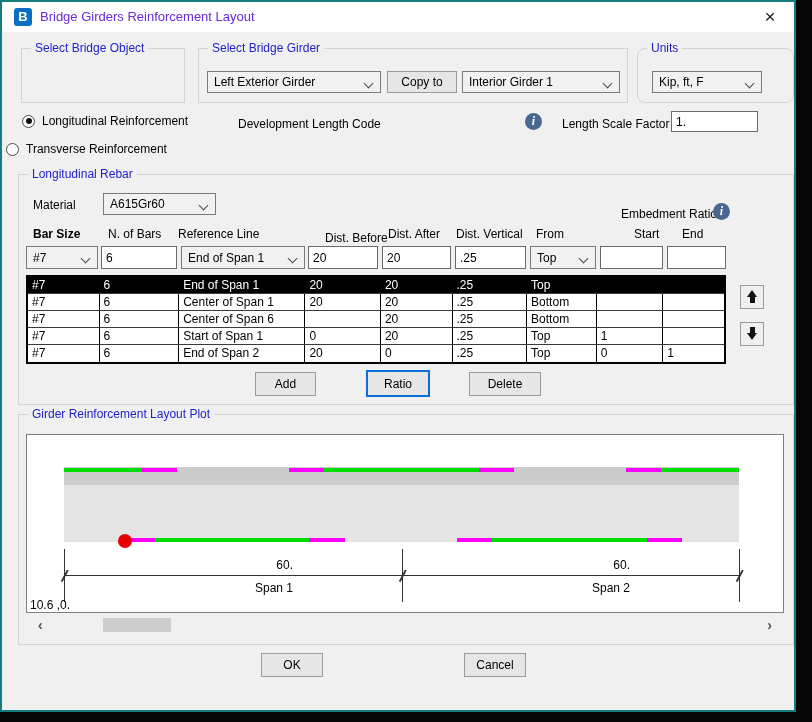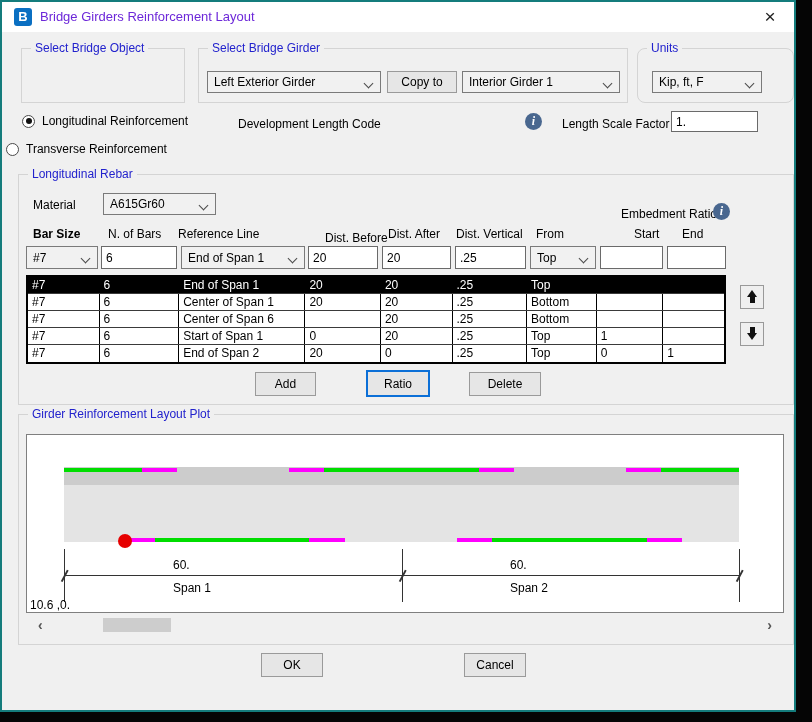--- a/index.html
+++ b/index.html
@@ -61,21 +61,21 @@
   
   .plotbox { position:absolute; background:#fff; border:1px solid #7f7f7f; }
   .girder { position:absolute; background:#e4e4e4; }
   .girder-top { position:absolute; left:0; top:0; width:100%; height:18px; background:#cccccc; }
   .seg { position:absolute; height:4px; }
   .marker { position:absolute; width:14px; height:14px; border-radius:50%; background:#e60000; }
   .dim-vline { position:absolute; width:1px; background:#333; }
   .dim-hline { position:absolute; height:1px; background:#333; }
   .slash { position:absolute; width:13px; height:1.5px; background:#333; transform:rotate(-62deg); }
   .plot-text { position:absolute; font-size:12px; white-space:nowrap; }
-  .span-label { position:absolute; font-size:12px; text-align:left; width:120px; margin-left:-60px; }
+  .span-label { position:absolute; font-size:12px; text-align:right; width:120px; margin-left:-60px; }
 
   .hscroll { position:absolute; height:19px; background:#f0f0f0; display:flex; align-items:center; }
   .hs-arrow { position:absolute; top:1px; font-size:14px; color:#555; font-weight:bold; }
   .hs-thumb { position:absolute; top:2px; height:14px; background:#cdcdcd; }
 </style>
 </head>
 <body>
 
 <div class="window">
 

